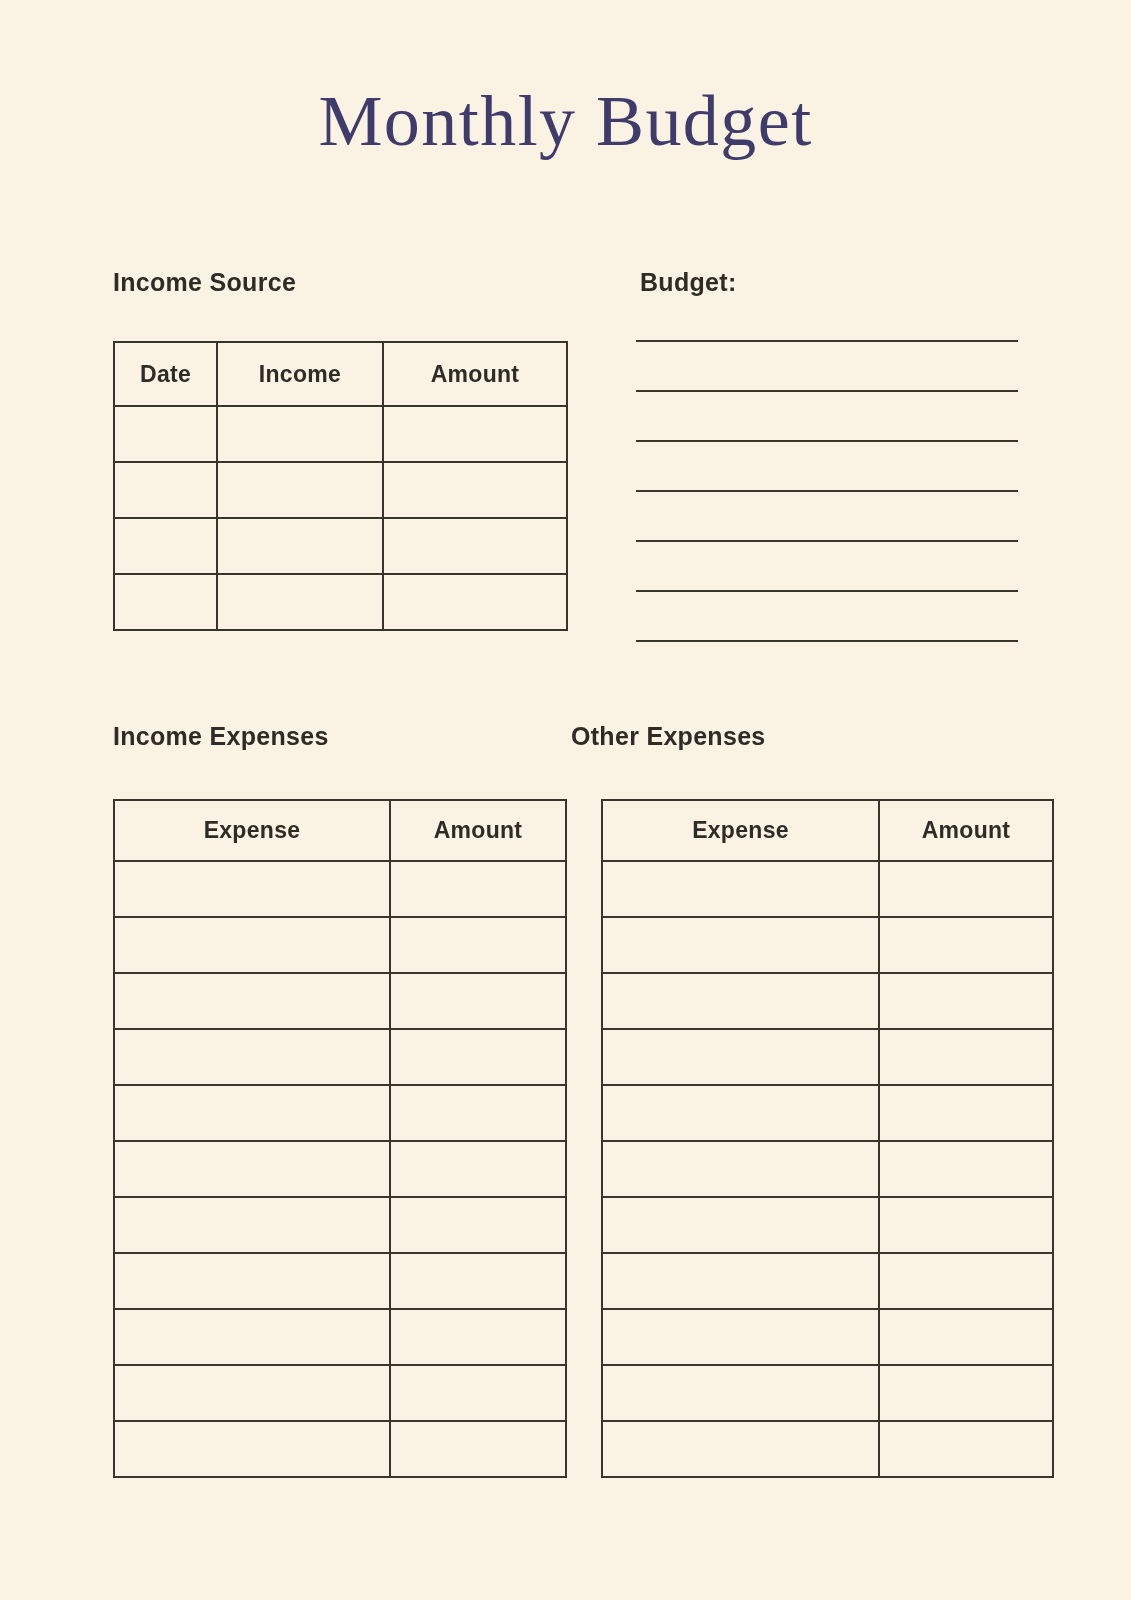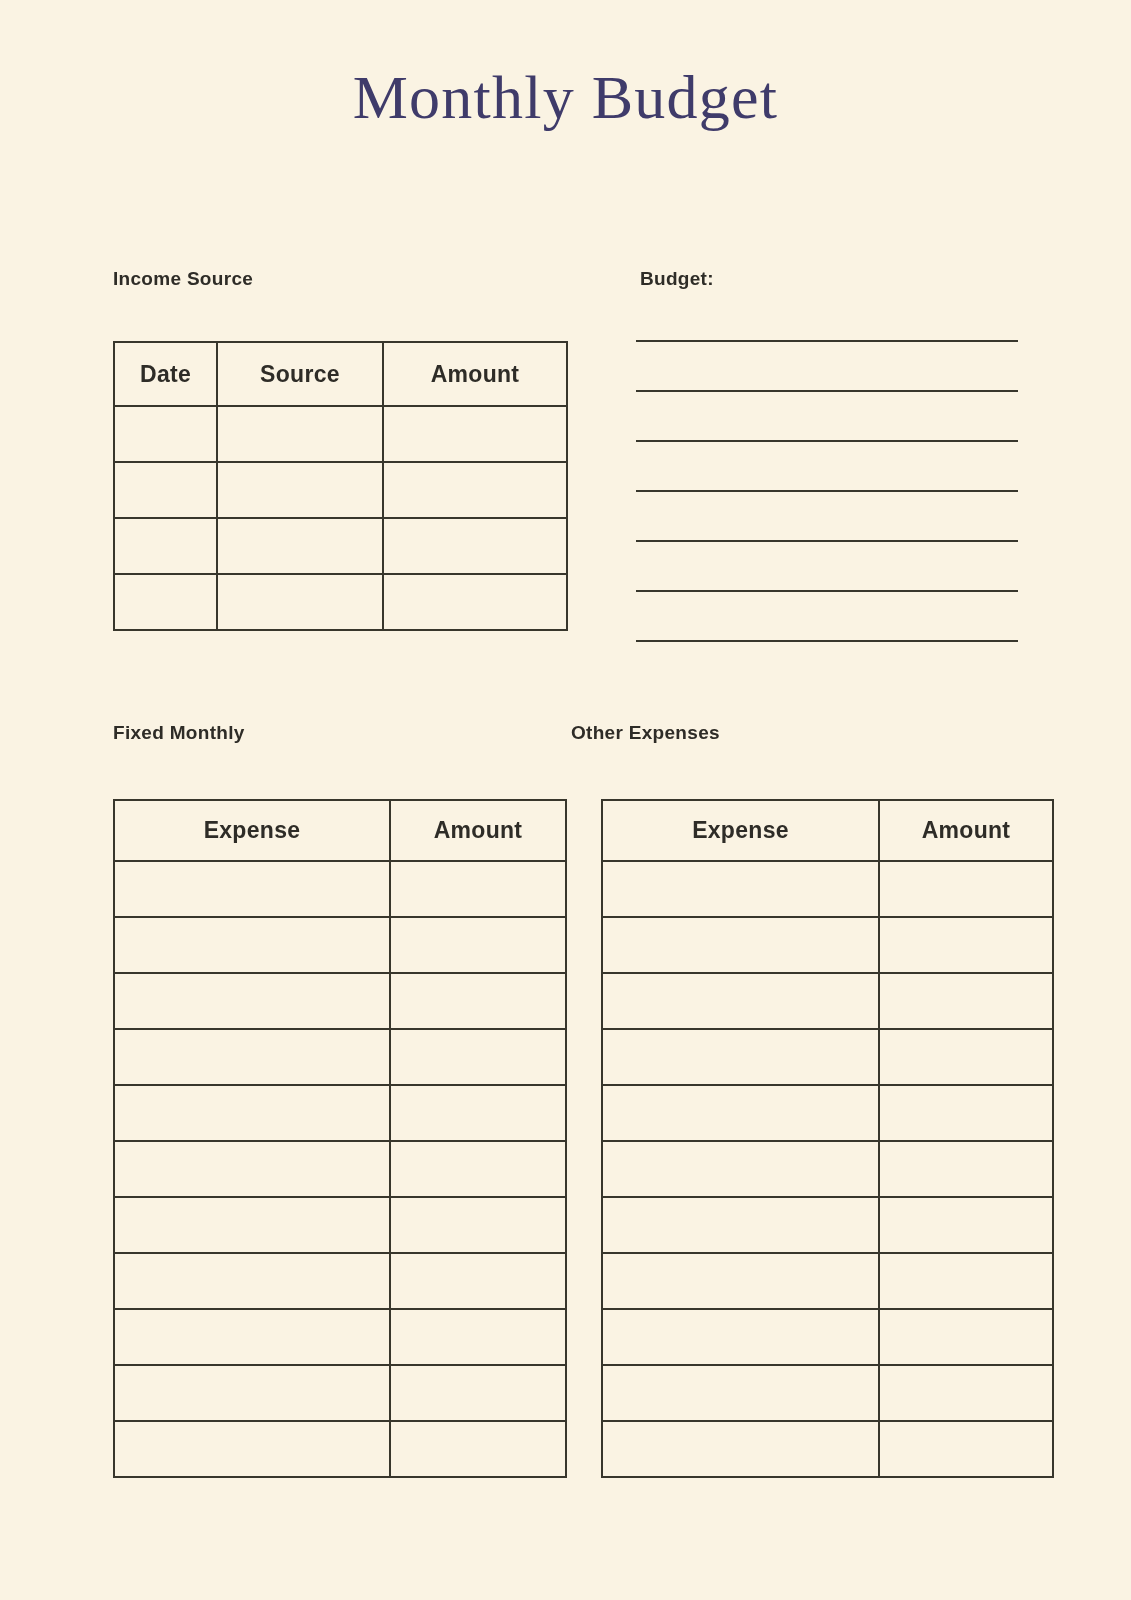--- a/index.html
+++ b/index.html
@@ -11,30 +11,30 @@
   *{box-sizing:border-box;}
   html,body{margin:0;padding:0;}
   body{background:var(--bg);font-family:"Liberation Sans",sans-serif;}
   .page{
     position:relative;
     width:1131px;height:1600px;
     background:var(--bg);
     overflow:hidden;
   }
   .title{
-    position:absolute;top:65px;left:0;width:100%;
+    position:absolute;top:84px;left:0;width:100%;
     margin:0;text-align:center;
     font-family:"Liberation Serif",serif;
-    font-weight:400;font-size:62px;line-height:1.05;
+    font-weight:400;font-size:72px;line-height:1.05;
     letter-spacing:0.02em;
     color:var(--title);
   }
   .heading{
     position:absolute;margin:0;
-    font-size:19px;font-weight:600;letter-spacing:0.3px;
+    font-size:25px;font-weight:600;letter-spacing:0.3px;
     color:var(--heading);
   }
   #income-heading{left:113px;top:268px;}
   #notes-heading{left:640px;top:268px;}
   #fixed-heading{left:113px;top:722px;}
   #other-heading{left:571px;top:722px;}
 
   table.grid{
     position:absolute;
     border-collapse:collapse;
@@ -77,21 +77,21 @@
   <h2 class="heading" id="income-heading">Income Source</h2>
   <table class="grid" id="income-table">
     <colgroup>
       <col style="width:103px">
         <col style="width:166px">
         <col style="width:184px">
     </colgroup>
     <thead>
       <tr>
         <th>Date</th>
-        <th>Source</th>
+        <th>Income</th>
         <th>Amount</th>
       </tr>
     </thead>
     <tbody>
         <tr>
           <td></td>
           <td></td>
           <td></td>
         </tr>
         <tr>
@@ -116,21 +116,21 @@
   <div class="note-lines">
       <div class="note-line"></div>
       <div class="note-line"></div>
       <div class="note-line"></div>
       <div class="note-line"></div>
       <div class="note-line"></div>
       <div class="note-line"></div>
       <div class="note-line"></div>
     </div>
 
-  <h2 class="heading" id="fixed-heading">Fixed Monthly</h2>
+  <h2 class="heading" id="fixed-heading">Income Expenses</h2>
   <table class="grid" id="fixed-table">
     <colgroup>
       <col style="width:276px">
         <col style="width:176px">
     </colgroup>
     <thead>
       <tr>
         <th>Expense</th>
         <th>Amount</th>
       </tr>

